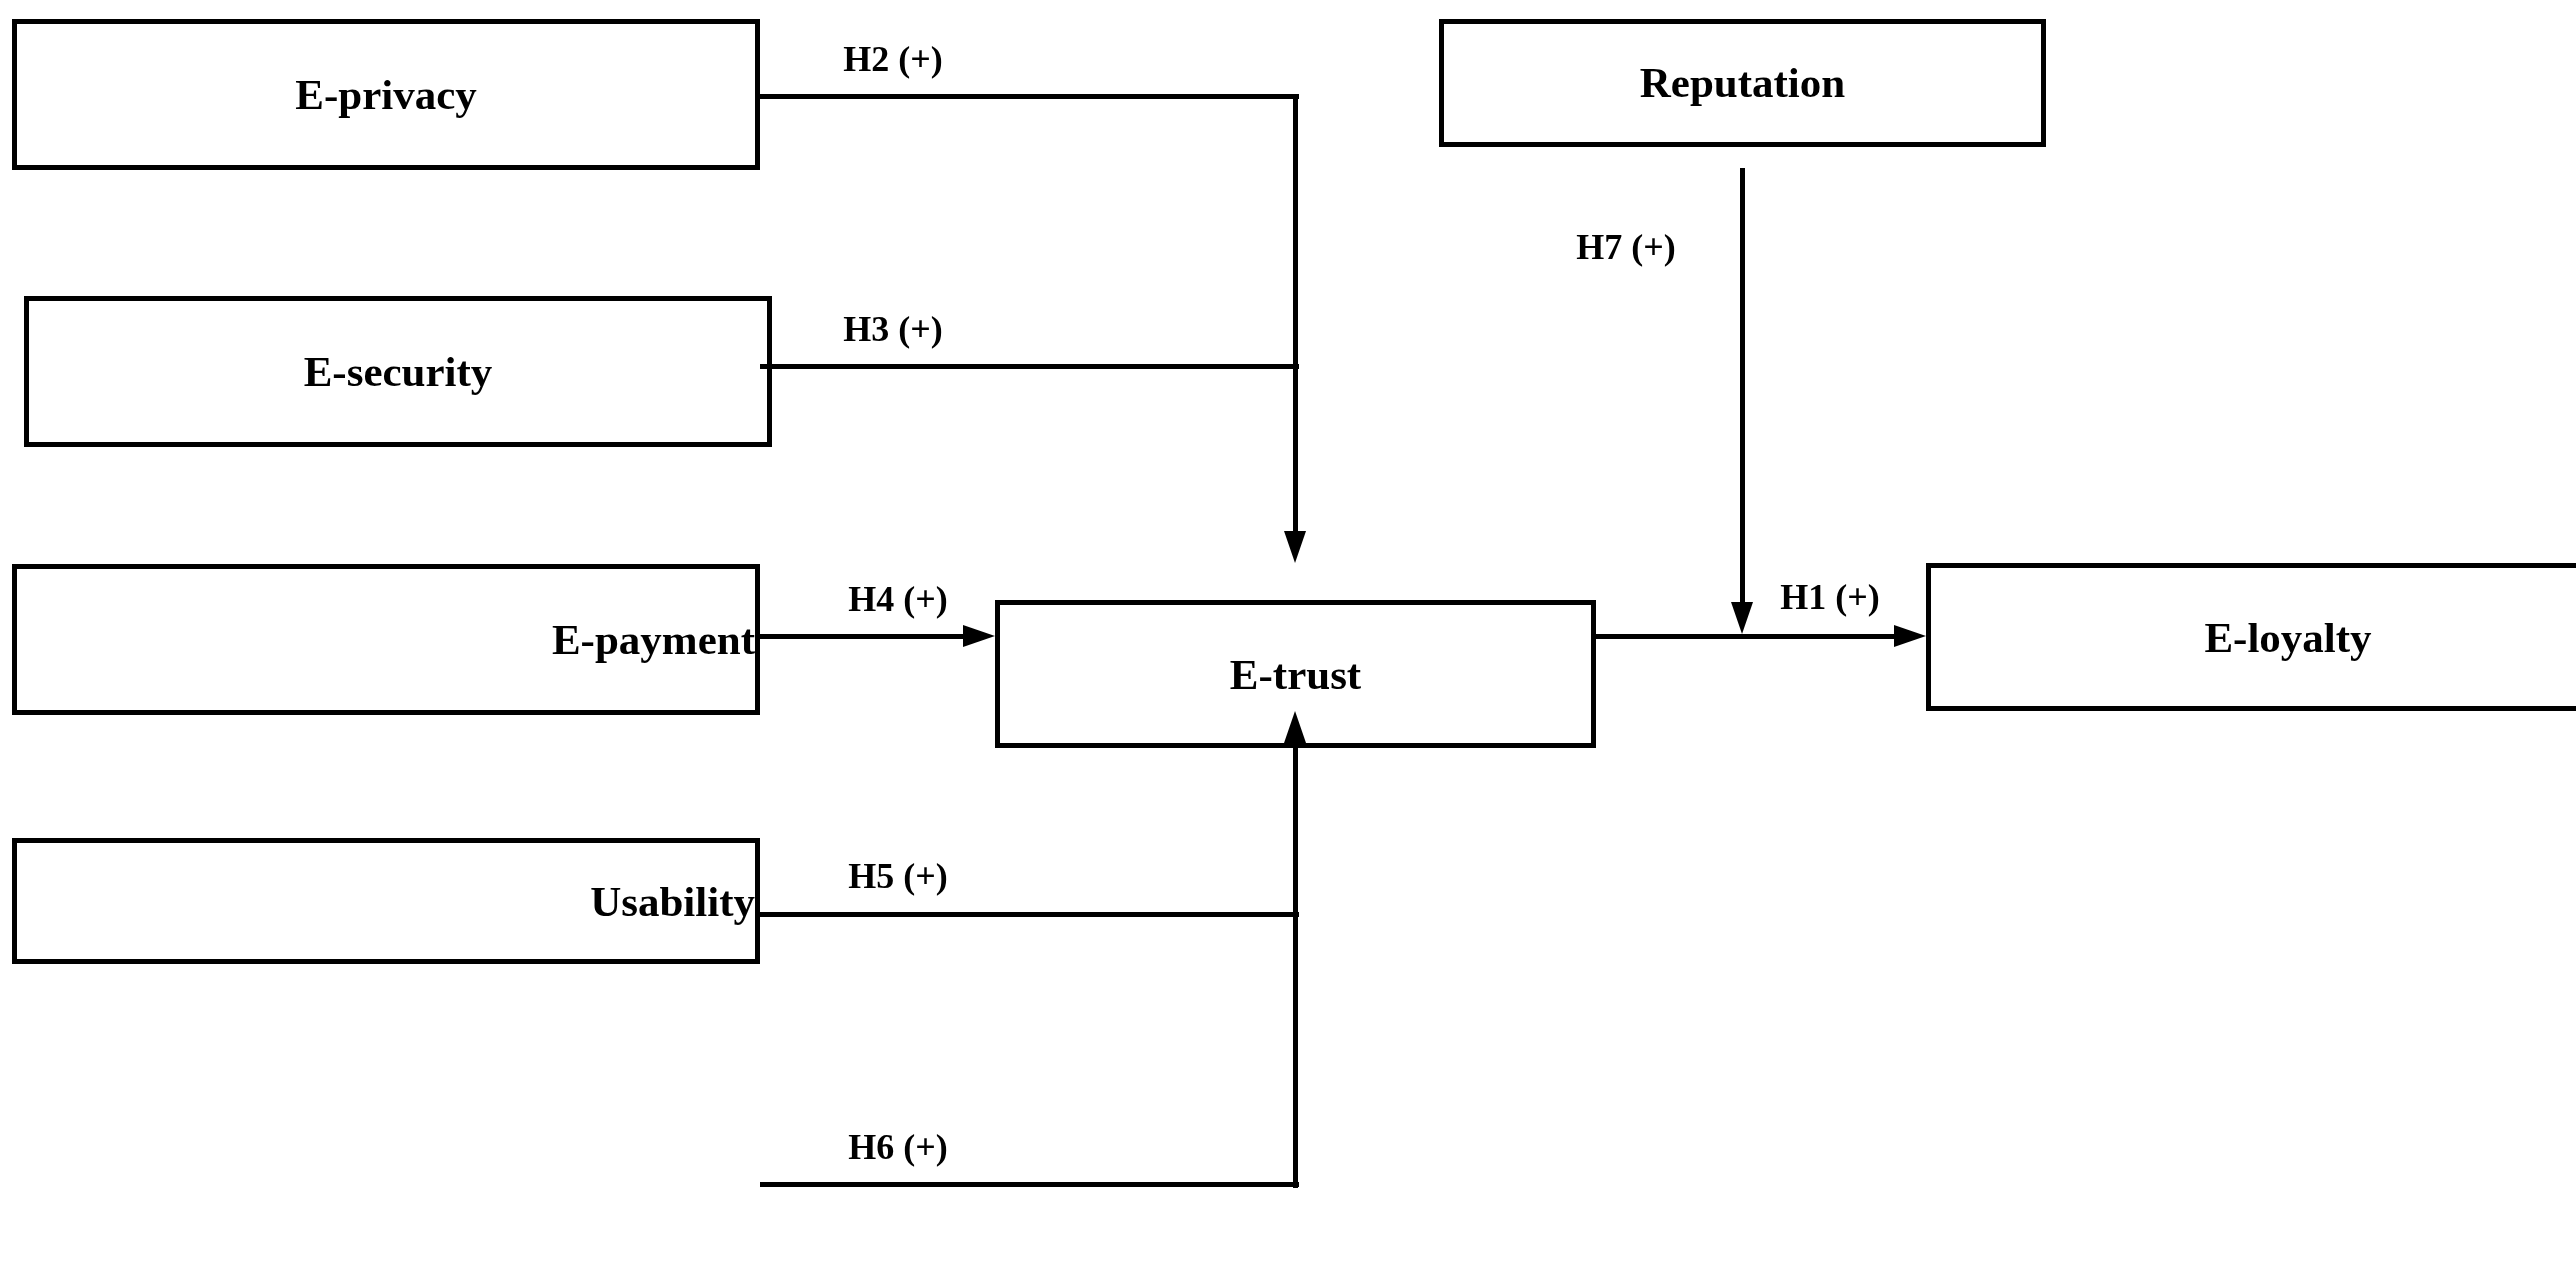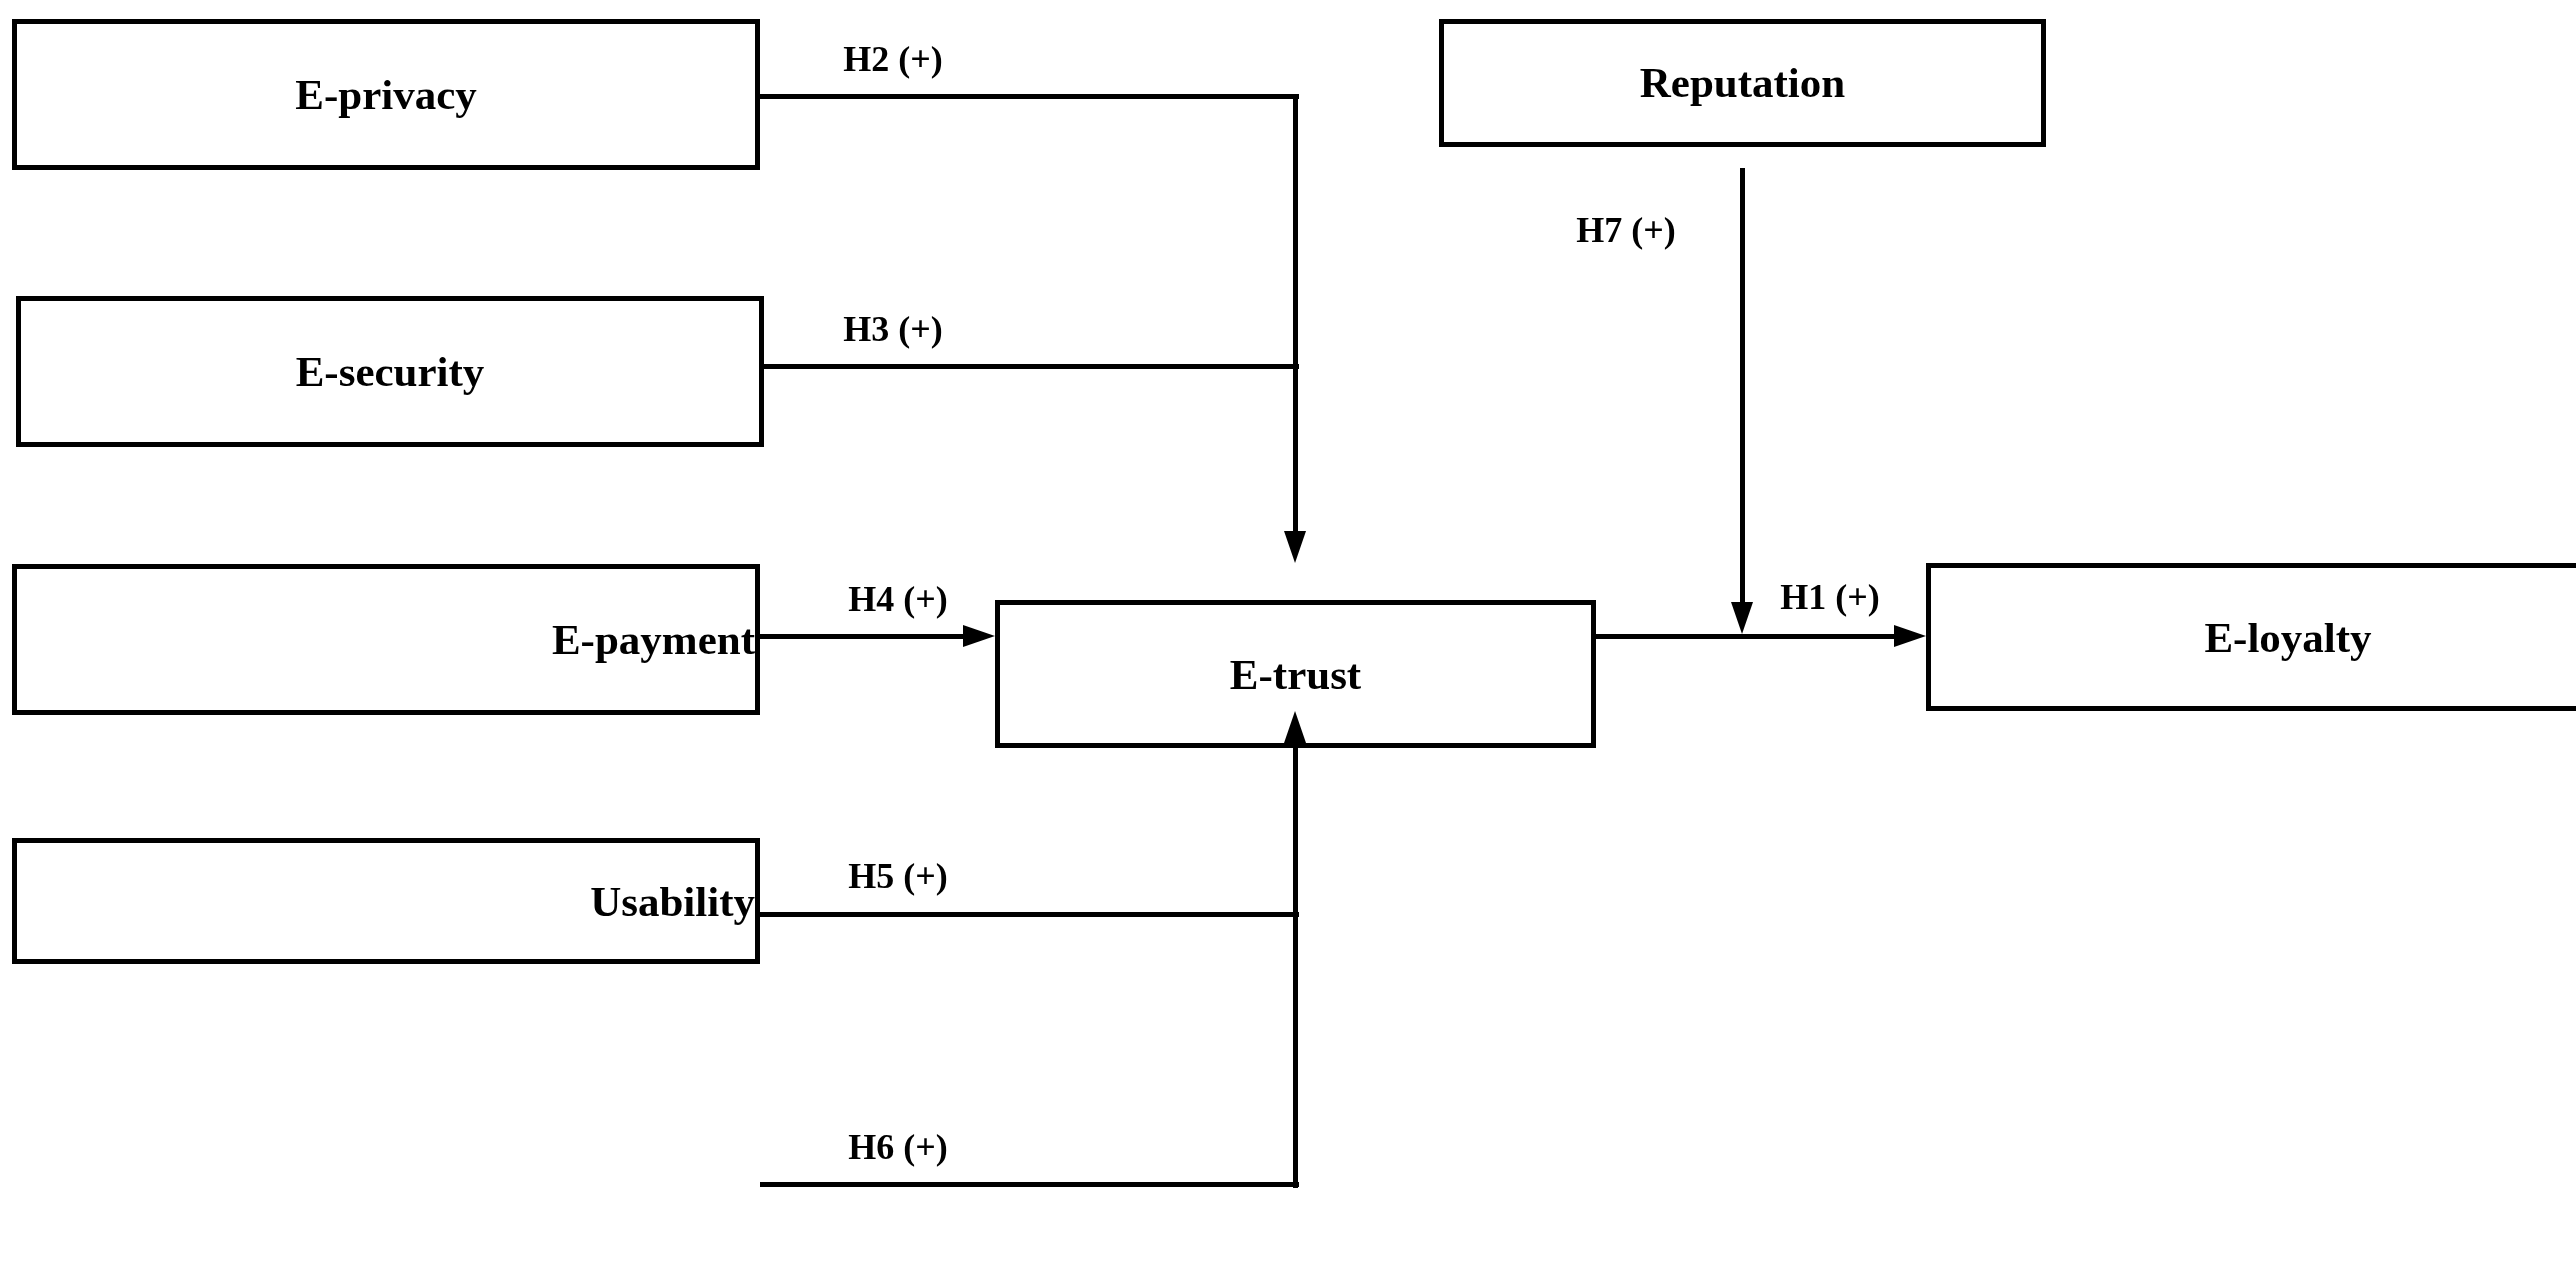--- a/index.html
+++ b/index.html
@@ -41,21 +41,21 @@
 </style>
 </head>
 <body>
 
 <div id="canvas">
 
   <div class="box" style="left:12px; top:18.7px; width:748px; height:151px;">
     <span class="label">E-privacy</span>
   </div>
 
-  <div class="box" style="left:16px; top:296px; width:748px; height:151px;">
+  <div class="box" style="left:24px; top:296px; width:748px; height:151px;">
     <span class="label">E-security</span>
   </div>
 
   <div class="box" style="left:12px; top:564px; width:748px; height:151px;justify-content:flex-end;">
     <span class="label">E-payment</span>
   </div>
 
   <div class="box" style="left:12px; top:838px; width:748px; height:126px;justify-content:flex-end;">
     <span class="label">Usability</span>
   </div>
@@ -94,17 +94,17 @@
   <div class="arr arr-right" style="left:1894px; top:625px;"></div>
 
   <div class="vline" style="left:1740px; top:168px; width:5.3px; height:434px;"></div>
   <div class="arr arr-down" style="left:1731px; top:602px;"></div>
 
   <div class="hyp" style="left:893px; top:59px;">H2 (+)</div>
   <div class="hyp" style="left:893px; top:329px;">H3 (+)</div>
   <div class="hyp" style="left:898px; top:599px;">H4 (+)</div>
   <div class="hyp" style="left:898px; top:876px;">H5 (+)</div>
   <div class="hyp" style="left:898px; top:1147px;">H6 (+)</div>
-  <div class="hyp" style="left:1626px; top:230px;">H7 (+)</div>
+  <div class="hyp" style="left:1626px; top:247px;">H7 (+)</div>
   <div class="hyp" style="left:1830px; top:597px;">H1 (+)</div>
 
 </div>
 
 
 </body></html>

